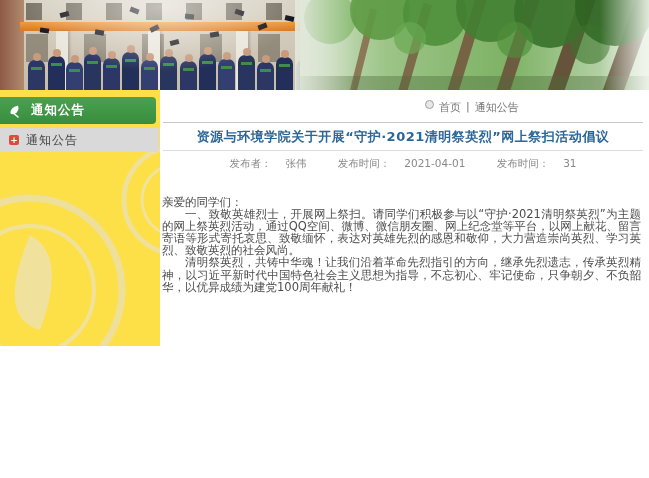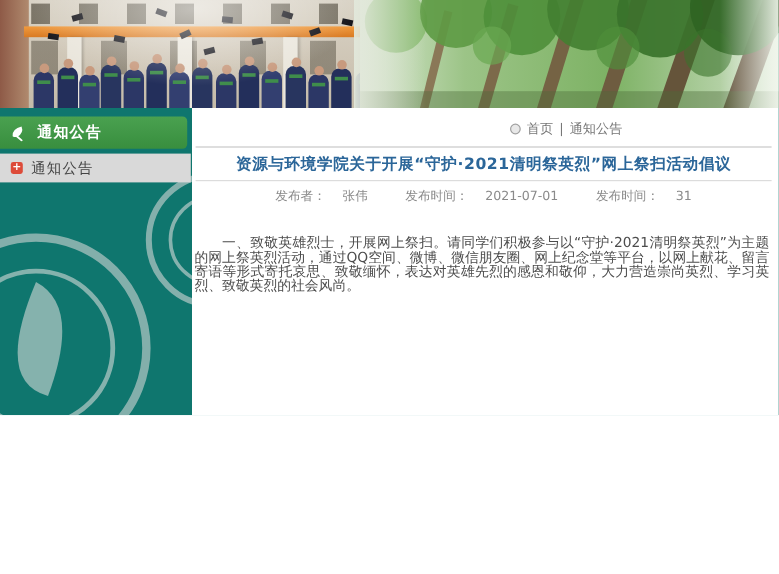--- a/index.html
+++ b/index.html
@@ -1,17 +1,17 @@
 <!DOCTYPE html>
 <html><head>
 <meta charset="utf-8">
 <style>
   html,body{margin:0;padding:0;}
   body{font-family:"DejaVu Sans","Liberation Sans",sans-serif;}
-  .page{position:relative;width:649px;height:346px;background:#0f766e;overflow:hidden;}
+  .page{position:relative;width:649px;height:346px;background:#fde047;overflow:hidden;}
 
   
   .wm{position:absolute;z-index:0;opacity:.55;}
 
   
   .banner{position:absolute;left:0;top:0;width:649px;height:90px;overflow:hidden;background:#e9efe4;z-index:2;}
   .b-photo{position:absolute;left:0;top:0;width:335px;height:90px;
     background:linear-gradient(180deg,#d9d3c6 0%,#cfc6b6 55%,#c4bba9 100%);}
   .b-leftcol{position:absolute;left:0;top:0;width:24px;height:90px;
     background:linear-gradient(90deg,#8e5a47,#b08a6e);}
@@ -37,21 +37,21 @@
     display:flex;align-items:center;padding-left:9px;box-sizing:border-box;}
   .side-header .label{color:#fff;font-weight:bold;font-size:12.5px;letter-spacing:1px;margin-left:7px;}
   .side-item{position:absolute;left:0;top:128px;width:159px;height:24px;z-index:3;background:#d9d9d9;
     display:flex;align-items:center;padding-left:9px;box-sizing:border-box;cursor:pointer;}
   .side-item .plus{width:10px;height:10px;border-radius:2px;background:#dd4b39;color:#fff;
     font-size:9px;line-height:10px;text-align:center;font-weight:bold;}
   .side-item .label{color:#444;font-size:12px;margin-left:7px;letter-spacing:1px;}
 
   
   .content-panel{position:absolute;left:160px;top:90px;width:489px;height:388px;background:#fff;z-index:1;}
-  .breadcrumb{position:absolute;left:265px;top:10px;display:flex;align-items:center;gap:5px;
+  .breadcrumb{position:absolute;left:265px;top:10px;display:flex;align-items:flex-start;gap:5px;
     font-size:11px;color:#777;}
   .bc-ico{width:7px;height:7px;border:1.5px solid #a0a0a0;border-radius:50%;background:#e8e8e8;}
   .bc-link{cursor:pointer;}
   .rule1{position:absolute;left:3px;right:6px;top:32px;border-top:1px solid #c9c9c9;}
   .title{position:absolute;left:3px;right:6px;top:38px;text-align:center;
     font-size:13px;font-weight:bold;color:#2b6699;letter-spacing:.5px;}
   .rule2{position:absolute;left:3px;right:6px;top:60px;border-top:1px solid #dcdcdc;}
   .meta{position:absolute;left:3px;right:6px;top:67px;text-align:center;font-size:10.5px;color:#8a8a8a;}
   .meta span{margin:16px 7px;}
   .body{position:absolute;left:2px;top:106px;width:479px;font-size:11.5px;line-height:12.1px;
@@ -188,25 +188,27 @@
     </div>
 
     <div class="rule1"></div>
 
     <div class="title">资源与环境学院关于开展“守护·2021清明祭英烈”网上祭扫活动倡议</div>
 
     <div class="rule2"></div>
 
     <div class="meta">
       <span><span>发布者：</span><span>张伟</span></span>
-      <span><span>发布时间：</span><span>2021-07-01</span></span>
+      <span><span>发布时间：</span><span>2021-04-01</span></span>
       <span><span>发布时间：</span><span>31</span></span>
     </div>
 
     <div class="body">
+      <p>亲爱的同学们：</p>
       <p class="indent">一、致敬英雄烈士，开展网上祭扫。请同学们积极参与以“守护·2021清明祭英烈”为主题的网上祭英烈活动，通过QQ空间、微博、微信朋友圈、网上纪念堂等平台，以网上献花、留言寄语等形式寄托哀思、致敬缅怀，表达对英雄先烈的感恩和敬仰，大力营造崇尚英烈、学习英烈、致敬英烈的社会风尚。</p>
+      <p class="indent">清明祭英烈，共铸中华魂！让我们沿着革命先烈指引的方向，继承先烈遗志，传承英烈精神，以习近平新时代中国特色社会主义思想为指导，不忘初心、牢记使命，只争朝夕、不负韶华，以优异成绩为建党100周年献礼！</p>
     </div>
 
     <div class="signature">
       <div>资源与环境学院</div>
     </div>
   </div>
 </div>
 
 </body></html>

